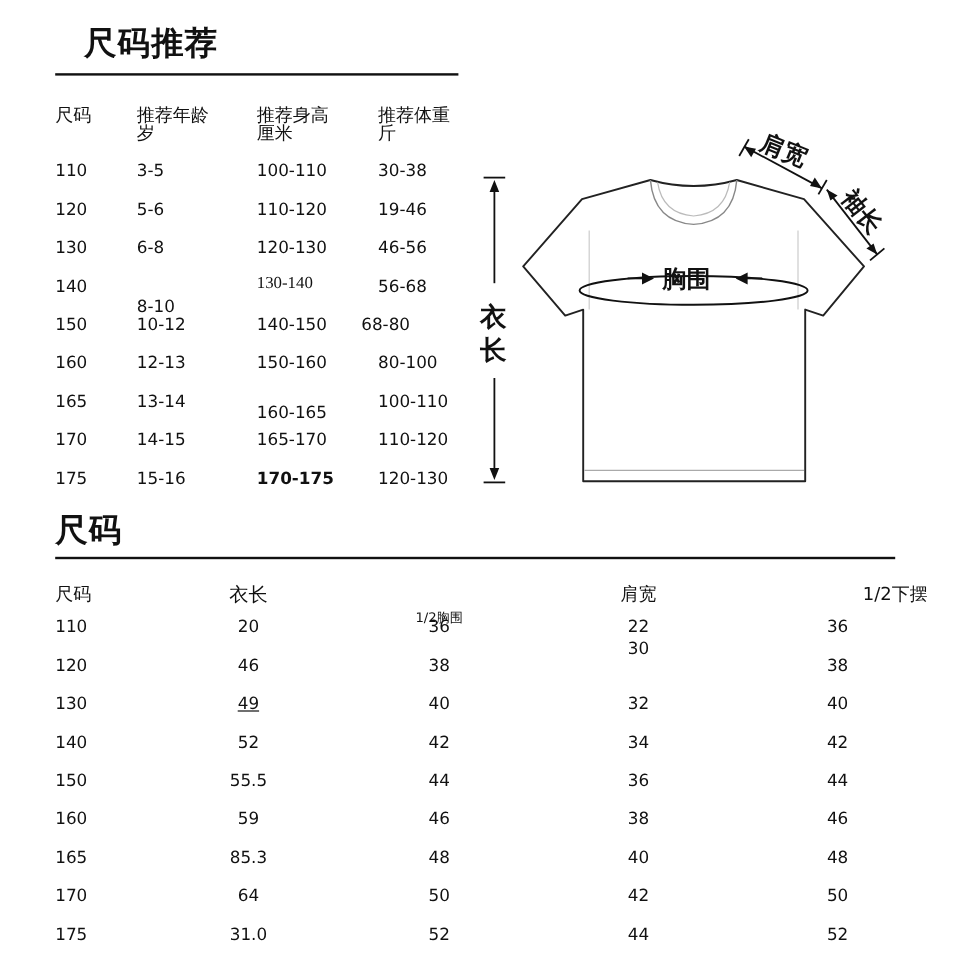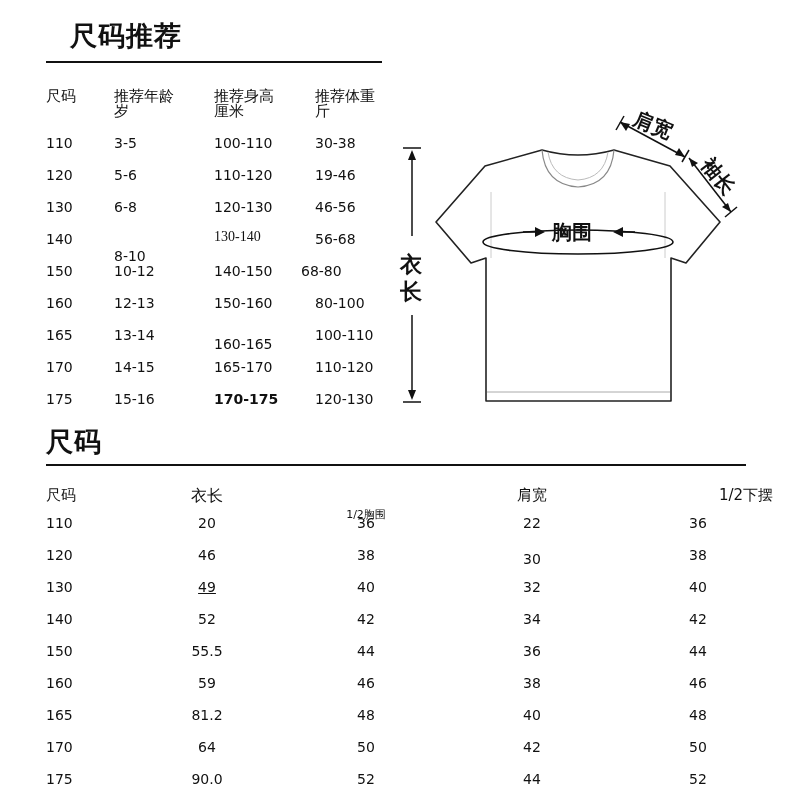--- a/index.html
+++ b/index.html
@@ -157,21 +157,21 @@
         <div class="cell" style="left: 46px; top: 515px;">110</div>
         <div class="cell ctr" style="left: 207px; top: 515px;">20</div>
         <div class="cell ctr" style="left: 366px; top: 515px;">36</div>
         <div class="cell ctr" style="left: 532px; top: 515px;">22</div>
         <div class="cell ctr" style="left: 698px; top: 515px;">36</div>
       </div>
       <div>
         <div class="cell" style="left: 46px; top: 547px;">120</div>
         <div class="cell ctr" style="left: 207px; top: 547px;">46</div>
         <div class="cell ctr" style="left: 366px; top: 547px;">38</div>
-        <div class="cell ctr" style="left: 532px; top: 551px;">30</div>
+        <div class="cell ctr" style="left: 532px; top: 533px;">30</div>
         <div class="cell ctr" style="left: 698px; top: 547px;">38</div>
       </div>
       <div>
         <div class="cell" style="left: 46px; top: 579px;">130</div>
         <div class="cell ctr" style="left: 207px; top: 579px; text-decoration: underline;">49</div>
         <div class="cell ctr" style="left: 366px; top: 579px;">40</div>
         <div class="cell ctr" style="left: 532px; top: 579px;">32</div>
         <div class="cell ctr" style="left: 698px; top: 579px;">40</div>
       </div>
       <div>
@@ -190,33 +190,33 @@
       </div>
       <div>
         <div class="cell" style="left: 46px; top: 675px;">160</div>
         <div class="cell ctr" style="left: 207px; top: 675px;">59</div>
         <div class="cell ctr" style="left: 366px; top: 675px;">46</div>
         <div class="cell ctr" style="left: 532px; top: 675px;">38</div>
         <div class="cell ctr" style="left: 698px; top: 675px;">46</div>
       </div>
       <div>
         <div class="cell" style="left: 46px; top: 707px;">165</div>
-        <div class="cell ctr" style="left: 207px; top: 707px;">81.2</div>
+        <div class="cell ctr" style="left: 207px; top: 707px;">85.3</div>
         <div class="cell ctr" style="left: 366px; top: 707px;">48</div>
         <div class="cell ctr" style="left: 532px; top: 707px;">40</div>
         <div class="cell ctr" style="left: 698px; top: 707px;">48</div>
       </div>
       <div>
         <div class="cell" style="left: 46px; top: 739px;">170</div>
         <div class="cell ctr" style="left: 207px; top: 739px;">64</div>
         <div class="cell ctr" style="left: 366px; top: 739px;">50</div>
         <div class="cell ctr" style="left: 532px; top: 739px;">42</div>
         <div class="cell ctr" style="left: 698px; top: 739px;">50</div>
       </div>
       <div>
         <div class="cell" style="left: 46px; top: 771px;">175</div>
-        <div class="cell ctr" style="left: 207px; top: 771px;">90.0</div>
+        <div class="cell ctr" style="left: 207px; top: 771px;">31.0</div>
         <div class="cell ctr" style="left: 366px; top: 771px;">52</div>
         <div class="cell ctr" style="left: 532px; top: 771px;">44</div>
         <div class="cell ctr" style="left: 698px; top: 771px;">52</div>
       </div>
     </div>
 </div>
 
 </body></html>

